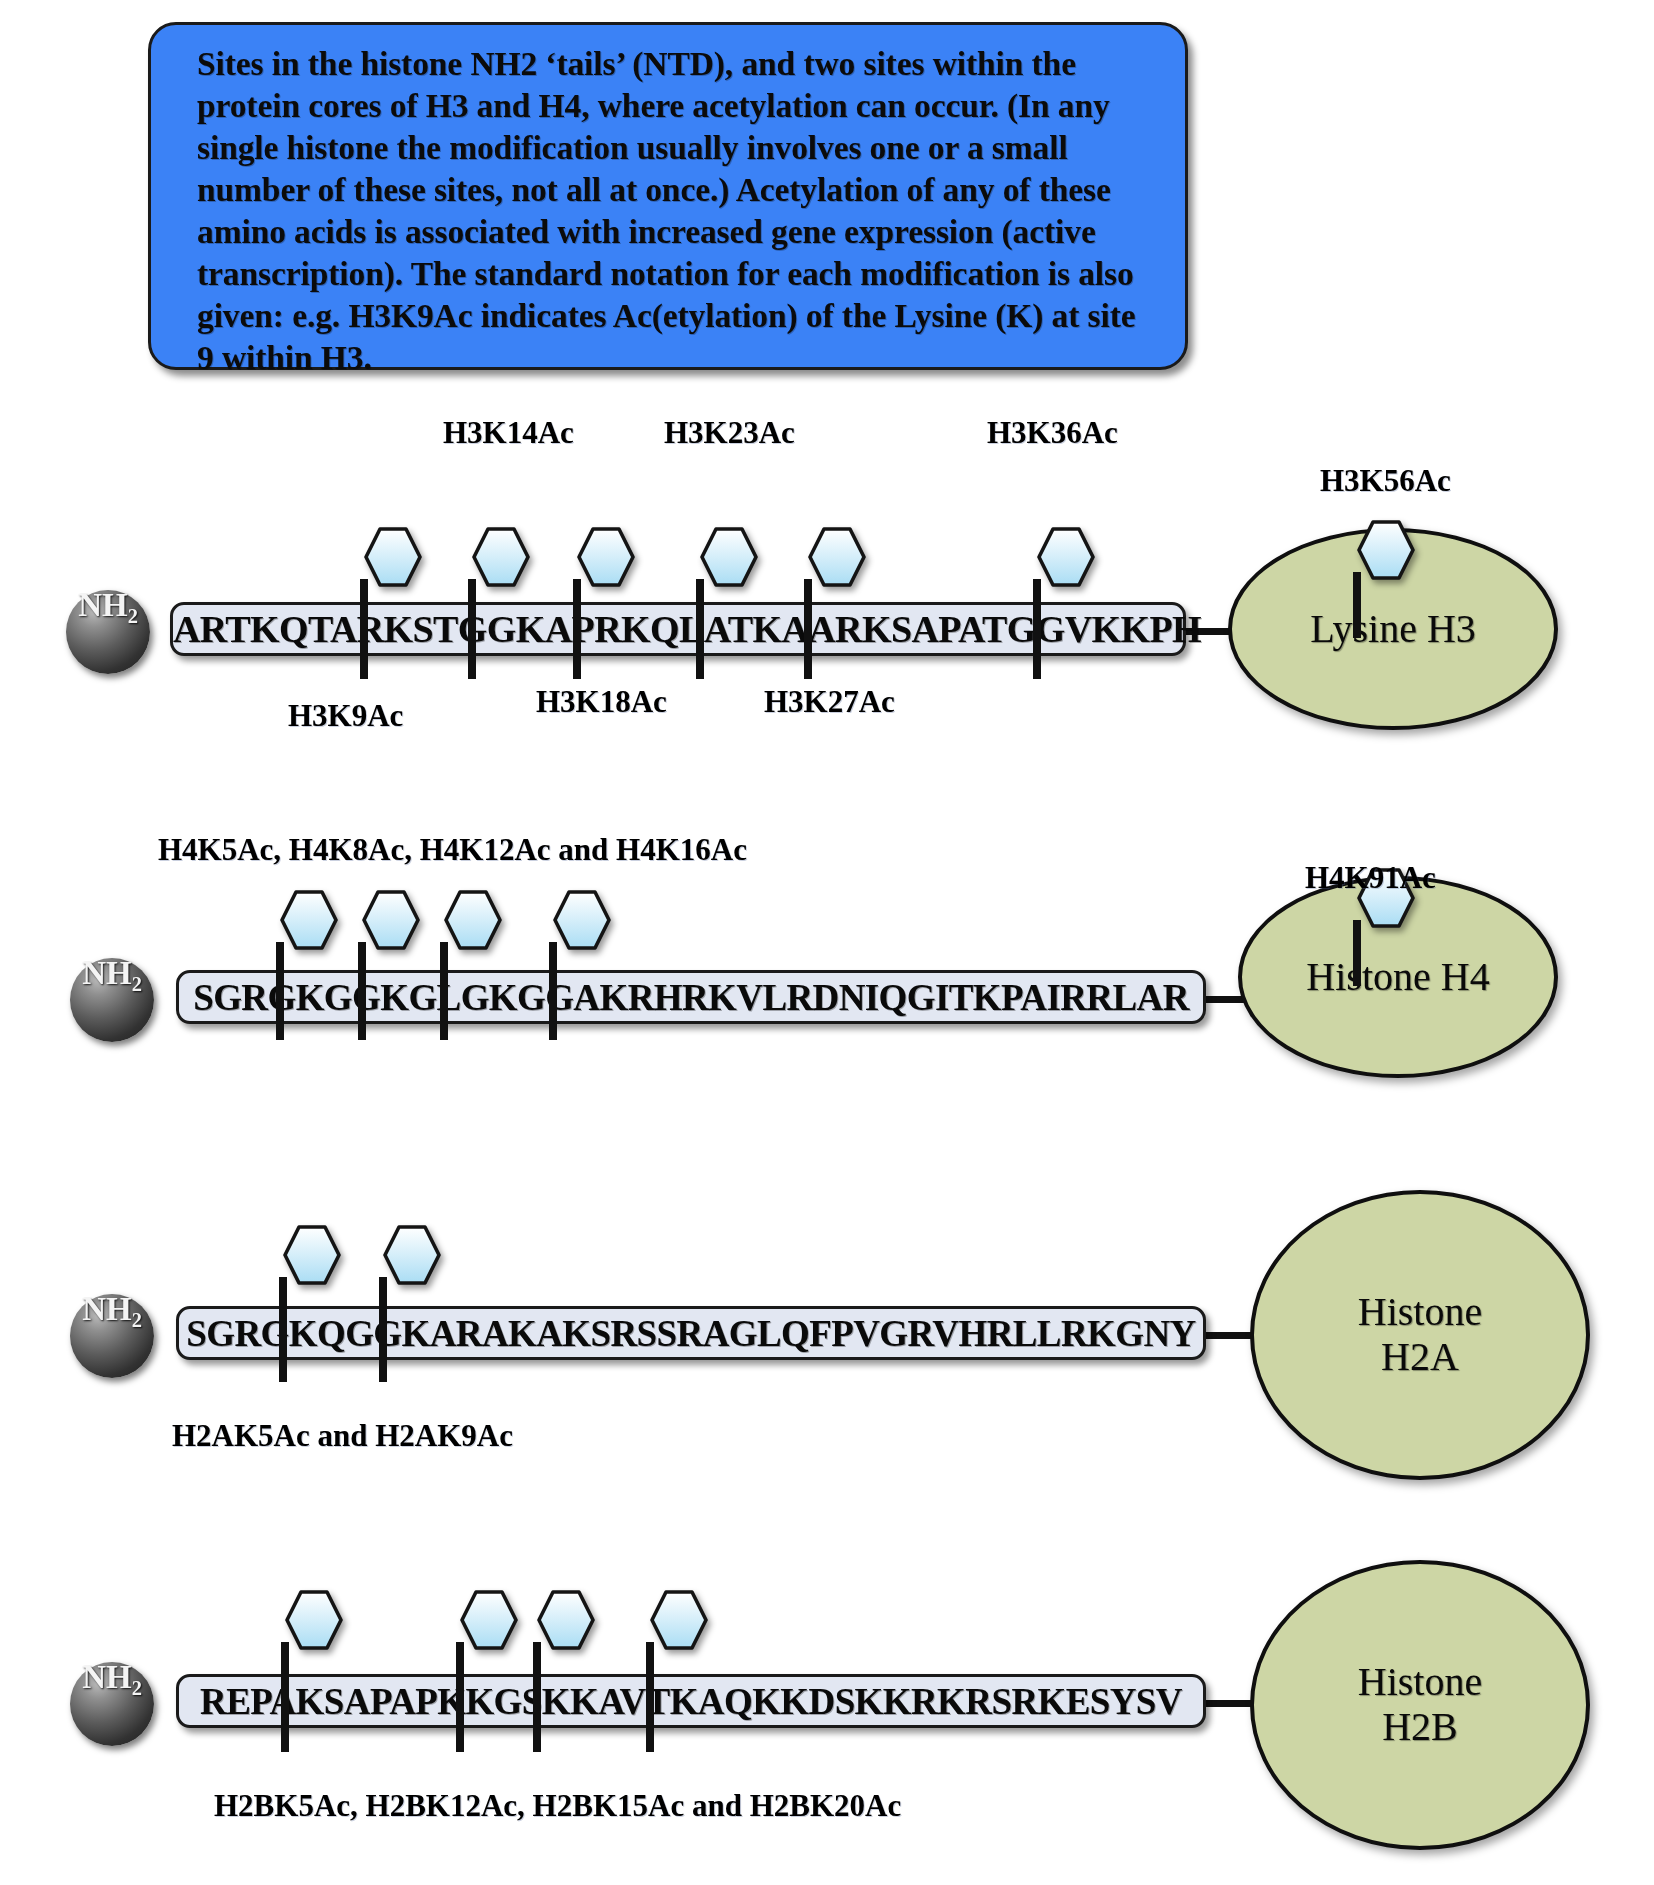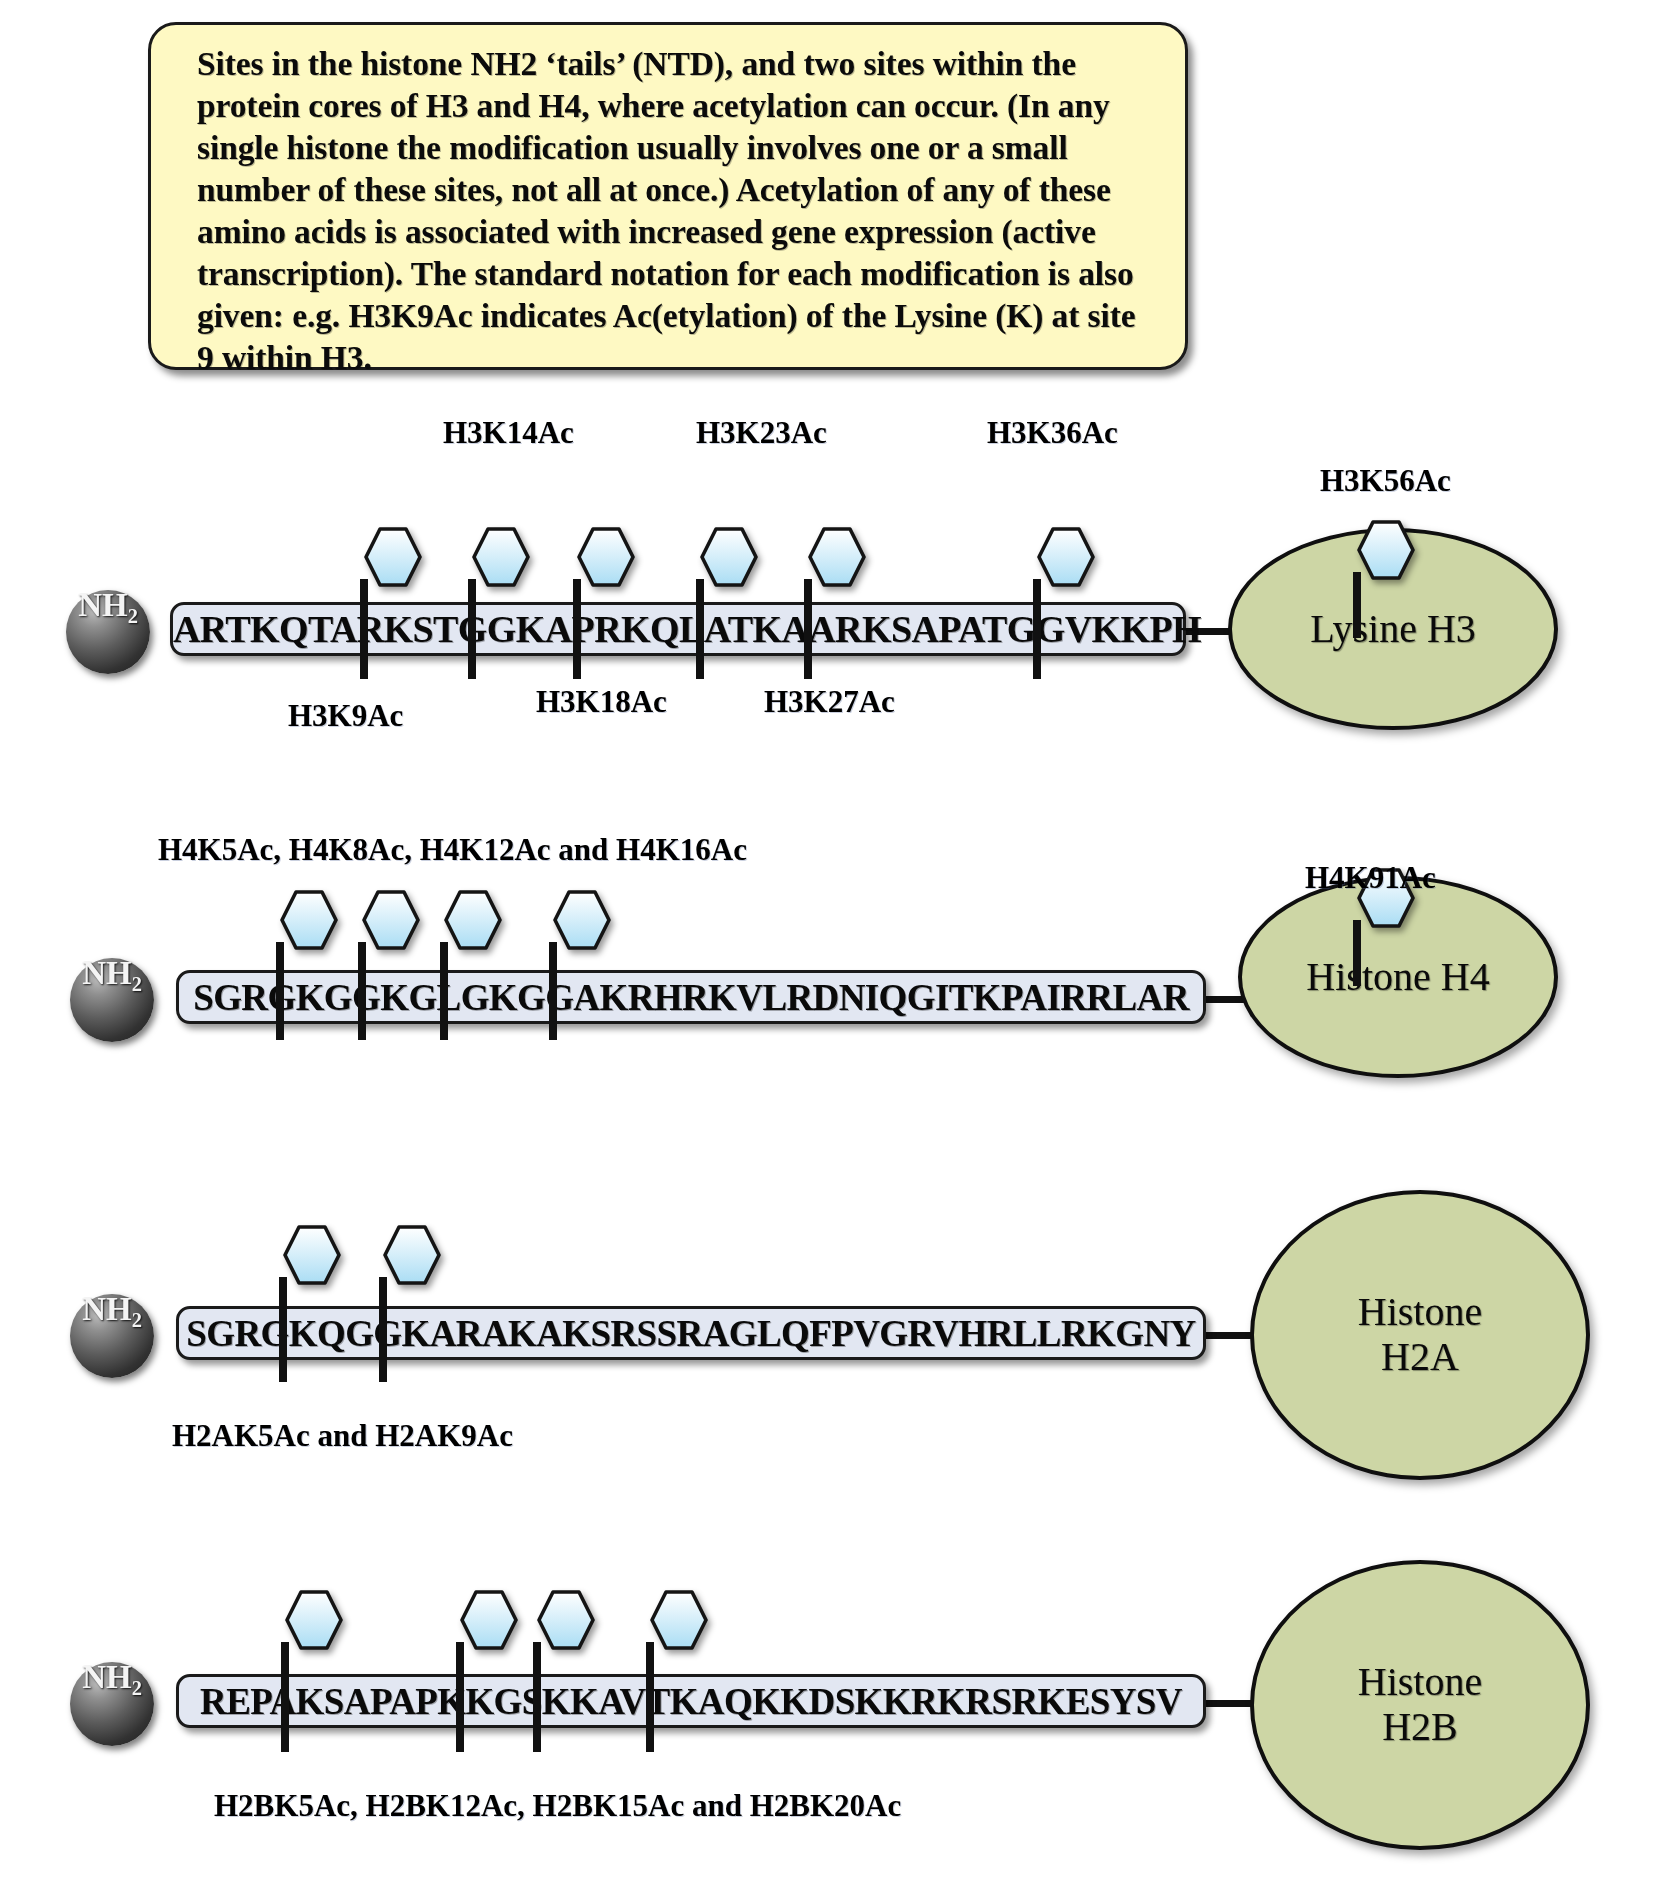--- a/index.html
+++ b/index.html
@@ -16,21 +16,21 @@
   }
 
   
   #caption-box {
     position: absolute;
     left: 148px;
     top: 22px;
     width: 1040px;
     height: 348px;
     box-sizing: border-box;
-    background: #fef9c3;
+    background: #3b82f6;
     border: 3px solid #1a1a1a;
     border-radius: 28px;
     box-shadow: 5px 6px 7px rgba(0,0,0,0.45);
     padding: 18px 26px 10px 46px;
   }
   #caption-text {
     font-family: "Liberation Serif", "DejaVu Serif", serif;
     font-weight: bold;
     font-size: 33.5px;
     line-height: 1.255;
@@ -166,21 +166,21 @@
 </head>
 <body>
 
 <div id="caption-box">
   <div id="caption-text">Sites in the histone NH2 ‘tails’ (NTD), and two sites within the protein cores of H3 and H4, where acetylation can occur. (In any single histone the modification usually involves one or a small number of these sites, not all at once.) Acetylation of any of these amino acids is associated with increased gene expression (active transcription). The standard notation for each modification is also given: e.g. H3K9Ac indicates Ac(etylation) of the Lysine (K) at site 9 within H3.</div>
 </div>
 
 <div class="histone-row" style="top:0;">
 
   <div class="ac-label" style="left:443px; top:415px;">H3K14Ac</div>
-  <div class="ac-label" style="left:696px; top:415px;text-align:center;">H3K23Ac</div>
+  <div class="ac-label" style="left:664px; top:415px;text-align:center;">H3K23Ac</div>
   <div class="ac-label" style="left:987px; top:415px;">H3K36Ac</div>
   <div class="ac-label" style="left:1305px; top:463px;margin-left:15px;">H3K56Ac</div>
 
   <div class="hex-mark" style="left:364px; top:527px;">
     <div class="hex-stem" style="height:100px;"></div>
     <svg class="hex-shape" viewBox="0 0 58 60">
       <defs>
           <linearGradient id="hg1" x1="0" y1="0" x2="0" y2="1">
             <stop offset="0%" stop-color="#ffffff"></stop>
             <stop offset="100%" stop-color="#aaddf4"></stop>

